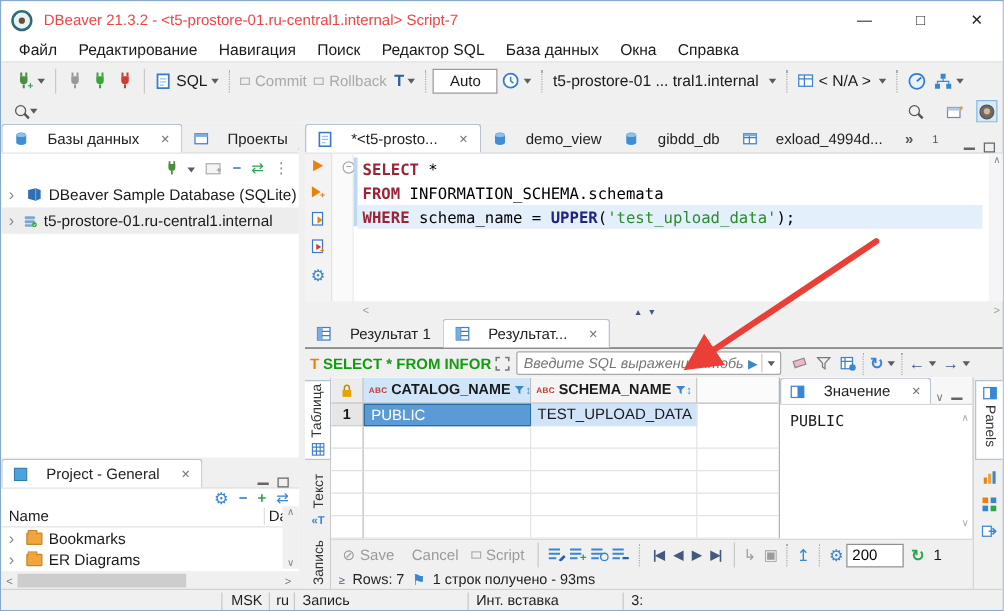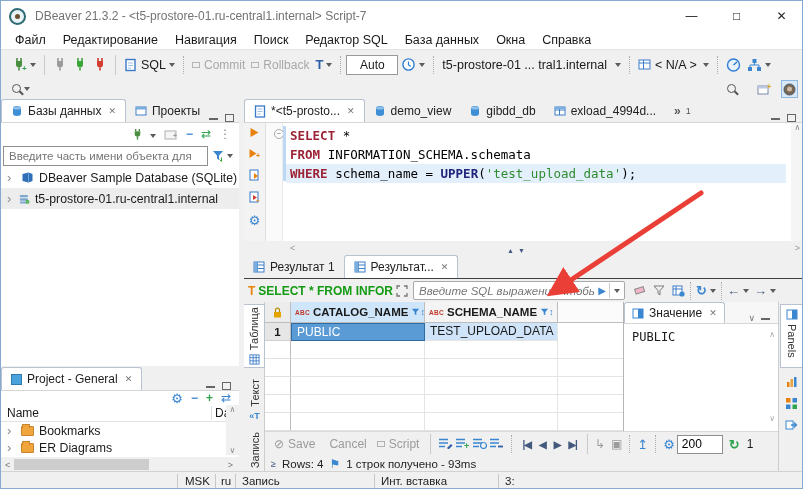--- a/index.html
+++ b/index.html
@@ -8,34 +8,34 @@
   .abs{position:absolute;}
   .i{display:inline-block;vertical-align:middle;line-height:1;}
   .caret{width:0;height:0;border-left:3.5px solid transparent;border-right:3.5px solid transparent;border-top:4px solid #5c5c5c;display:inline-block;margin-left:3px;}
   .sep{width:1px;height:20px;background:#c9c9c9;margin:0 5px;}
   .dsep{width:1px;height:18px;border-left:1px dotted #adadad;margin:0 5px;}
   .gray{color:#9b9b9b;}
   
   .titlebar{left:0;top:0;width:803px;height:30px;background:#fff;display:flex;align-items:center;padding-left:8px;}
   .logo{width:17px;height:17px;border-radius:50%;border:2px solid #2e6b75;background:#e8f3f5;position:relative;}
   .logo::after{content:"";position:absolute;left:4px;top:4px;width:5px;height:5px;border-radius:50%;background:#6b4e2e;}
-  .wtitle{margin-left:9px;font-size:12px;color:#737373;}
+  .wtitle{margin-left:9px;font-size:12px;color:#ef4444;}
   .wbtns{position:absolute;right:0;top:0;height:30px;display:flex;}
   .wbtn{width:45px;height:30px;display:flex;align-items:center;justify-content:center;font-size:12px;color:#222;}
   
   .menubar{left:0;top:30px;width:803px;height:18px;background:#fff;display:flex;align-items:center;gap:17px;padding-left:14px;font-size:12.5px;}
   
   .toolbar1{left:0;top:48px;width:803px;height:30px;background:#f0f0f0;border-top:1px solid #e3e3e3;display:flex;align-items:center;padding-left:7px;}
   .tbtn{display:flex;align-items:center;padding:2px 3px;}
   .combo{background:#fff;border:1px solid #999;height:20px;min-width:52px;display:flex;align-items:center;justify-content:center;font-size:12px;}
   
   .toolbar2{left:0;top:78px;width:803px;height:19px;background:#f0f0f0;display:flex;align-items:center;padding-left:8px;}
   
   .tabrow{background:#f0f0f0;display:flex;align-items:flex-end;}
-  .tab{display:inline-flex;align-items:center;gap:5px;height:23px;padding:0 9px;font-size:12px;color:#222;white-space:nowrap;}
+  .tab{display:inline-flex;align-items:center;gap:15px;height:23px;padding:0 9px;font-size:12px;color:#222;white-space:nowrap;}
   .tab.active{background:#fff;border:1px solid #b8c2d0;border-bottom:none;border-radius:3px 3px 0 0;}
   .tclose{font-size:9px;color:#777;margin-left:2px;}
   .minmax{display:flex;gap:7px;align-items:center;margin-left:auto;padding-right:8px;}
   .mm-min{width:9px;height:3px;border-bottom:2px solid #666;display:inline-block;}
   .mm-max{width:9px;height:8px;border:1.5px solid #666;display:inline-block;}
   
   .dbnav-tabs{left:0;top:97px;width:238px;height:25px;border-bottom:1px solid #d6d6d6;}
   .dbnav-body{left:0;top:122px;width:238px;height:243px;background:#fff;}
   .paneltools{display:flex;justify-content:flex-end;align-items:center;gap:8px;height:22px;padding-right:8px;background:#fff;}
   .filterbox{margin:1px 2px;display:flex;align-items:center;}
@@ -290,28 +290,20 @@
           </svg>
         <span class="caret"></span>
       </span>
       <span><svg class="i" width="14" height="11" viewBox="0 0 14 11">
             <rect x="1" y="2" width="11" height="8" fill="#f5f5f5" stroke="#b0b0b0"></rect>
             <text x="9" y="9" font-size="7" fill="#9a9a9a" font-weight="bold">+</text>
           </svg></span>
       <span class="g-ic blue" style="font-weight:bold;">−</span>
       <span class="g-ic green">⇄</span>
       <span class="g-ic" style="color:#8a8a8a;">⋮</span>
-    </div>
-    <div class="filterbox">
-      <input type="text" placeholder="Введите часть имени объекта для" style="">
-      <svg class="i" width="12" height="12" viewBox="0 0 12 12" style="margin-left:4px;">
-          <path d="M1 1h10L7 5.5V10L5 8.5v-3z" fill="#3b86d1"></path>
-          <path d="M7.5 9.5l2 2 0-4" stroke="#3aa63a" fill="none"></path>
-        </svg>
-      <span class="caret"></span>
     </div>
     <div class="treerow">
       <span class="expander">›</span>
       <svg class="i" width="13" height="12" viewBox="0 0 13 12">
           <path d="M1.5 2l6-1.5 4 1.5v7l-4 1.5-6-1.5z" fill="#2f6fb8"></path>
           <path d="M7.5 .5v10" stroke="#6ea3d8" stroke-width="1"></path>
         </svg>
       <span>DBeaver Sample Database (SQLite)</span>
     </div>
     <div class="treerow" style="background:#ededed;">
@@ -698,21 +690,21 @@
     <span class="g-ic blue" style="font-size:13px;">↥</span>
     <span class="dsep"></span>
     <span class="g-ic blue" style="font-size:13px;">⚙</span>
     <input class="fetch" value="200" style="">
     <span class="g-ic green" style="font-size:13px;font-weight:bold;margin-left:4px;">↻</span>
     <span style="margin-left:5px;">1</span>
   </div>
 
   <div class="abs res-status">
     <span style="color:#44597e;font-size:9px;">≥</span>
-    <span>Rows: 4</span>
+    <span>Rows: 7</span>
     <span class="blue" style="font-size:12px;">⚑</span>
     <span>1 строк получено - 93ms</span>
   </div>
 
   <div class="abs statusbar">
     <span class="sb-sep" style="left:176px;"></span>
     <span class="abs" style="left:184px;top:3px;">MSK</span>
     <span class="sb-sep" style="left:214px;"></span>
     <span class="abs" style="left:220px;top:3px;">ru</span>
     <span class="sb-sep" style="left:234px;"></span>

